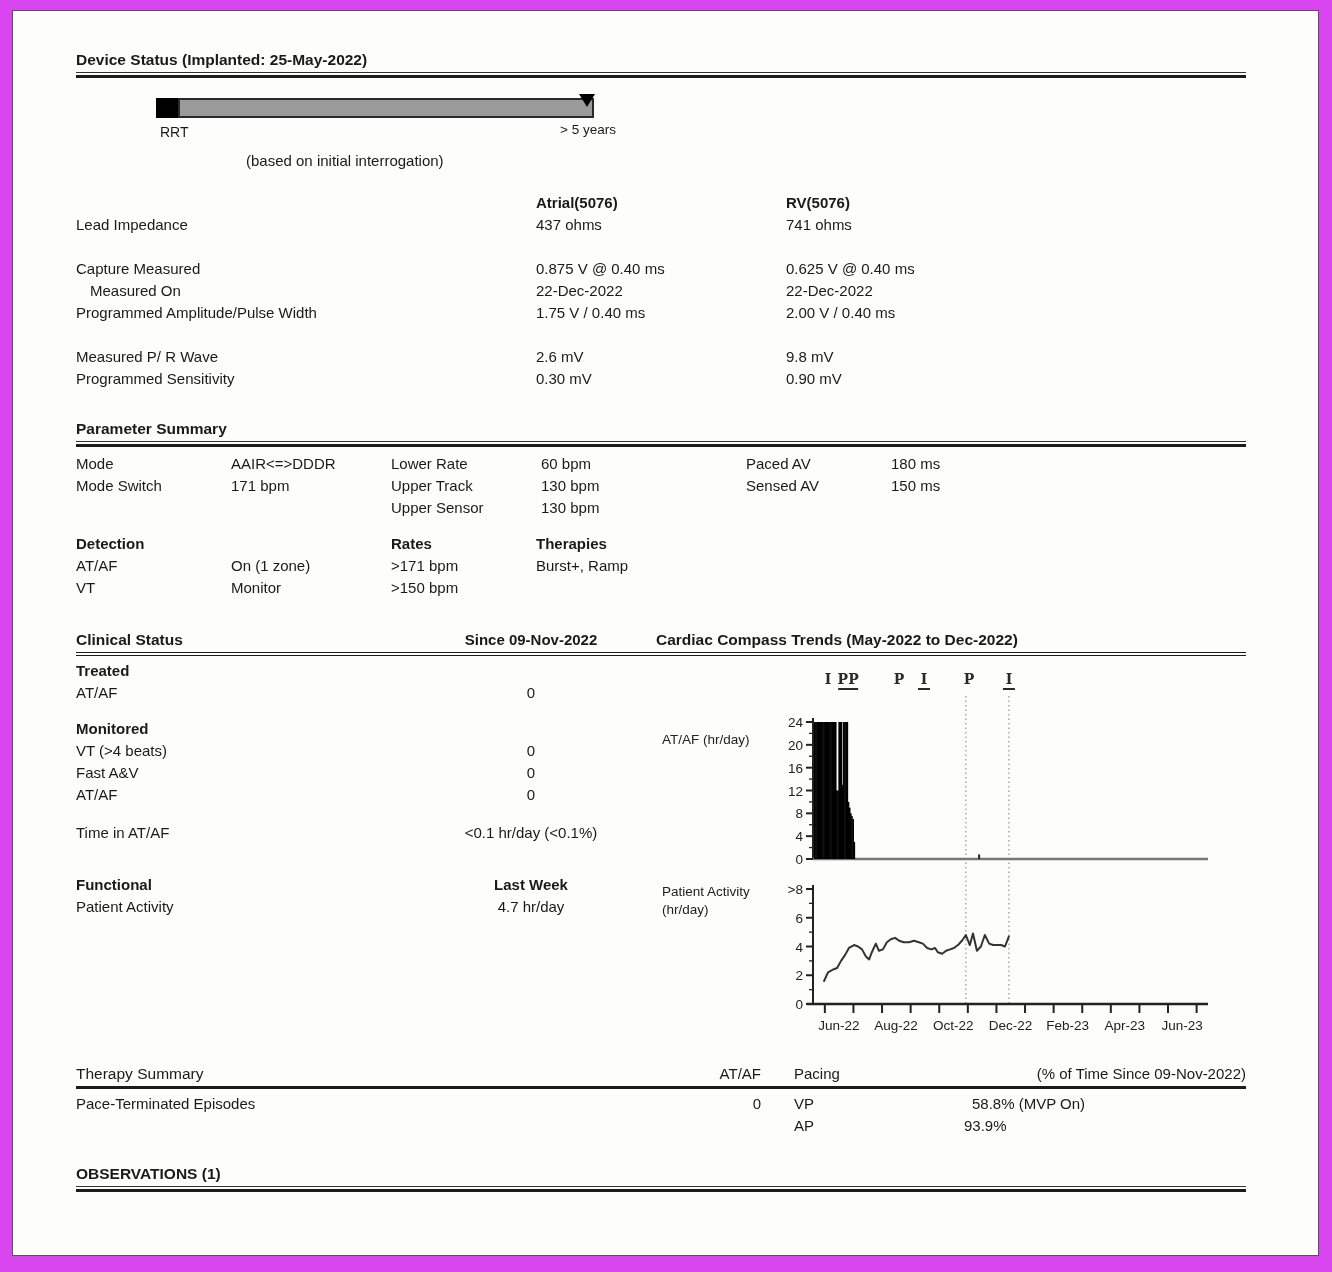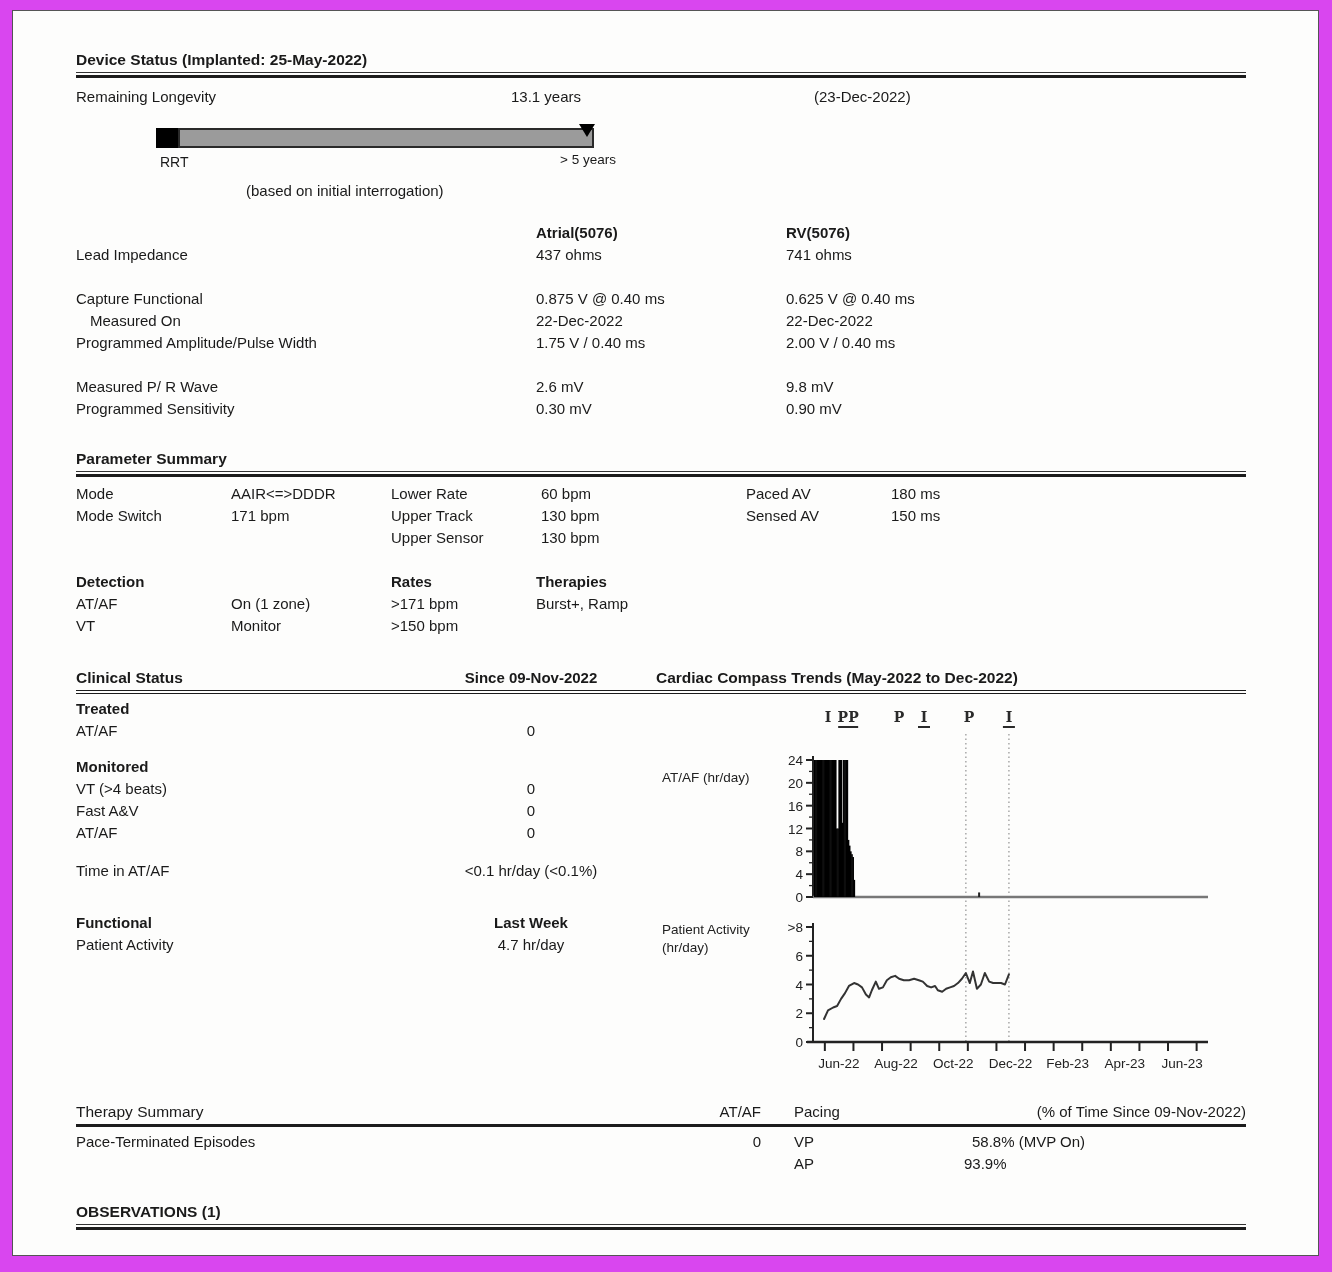--- a/index.html
+++ b/index.html
@@ -20,21 +20,21 @@
   .lsq{position:absolute;left:80px;top:10px;width:22px;height:20px;background:#000;}
   .ltri{position:absolute;left:503px;top:6px;width:0;height:0;border-left:8px solid transparent;border-right:8px solid transparent;border-top:13px solid #000;}
   .lrrt{position:absolute;left:84px;top:36px;font-size:14px;}
   .lend{position:absolute;left:430px;top:34px;width:110px;text-align:right;font-size:13.5px;}
   .lnote{position:absolute;left:170px;top:64px;width:390px;text-align:left;}
   
   .lead-grid{display:grid;grid-template-columns:460px 250px 1fr;line-height:22px;margin-top:18px;}
   .gap-top{margin-top:22px;}
   
   .param-grid{display:grid;grid-template-columns:155px 160px 150px 205px 145px 1fr;line-height:22px;margin-top:6px;}
-  .det-grid{display:grid;grid-template-columns:155px 160px 145px 1fr;line-height:22px;margin-top:22px;}
+  .det-grid{display:grid;grid-template-columns:155px 160px 145px 1fr;line-height:22px;margin-top:14px;}
   
   .clin-head{display:flex;margin-top:30px;line-height:22px;border-bottom:4px double #1c1c1c;padding-bottom:1px;}
   .clin-head .c1{width:350px;font-weight:bold;font-size:15.5px;}
   .clin-head .c2{width:210px;text-align:center;font-weight:bold;}
   .clin-head .c3{margin-left:20px;font-weight:bold;font-size:15.5px;}
   .clin-body{display:flex;}
   .clin-left{width:580px;padding-top:4px;}
   .clin-row{display:flex;line-height:22px;}
   .clin-row .lab{width:350px;}
   .clin-row .val{width:210px;text-align:center;}
@@ -52,45 +52,40 @@
 </head>
 <body>
 
 <div class="page">
 <div class="frame">
 <div class="content">
 
   <div class="section-title">Device Status (Implanted: 25-May-2022)</div>
   <div class="rule"></div>
 
-  <div class="dev-row">
-    <span class="c1">Remaining Longevity</span>
-    <span class="c2">13.1 years</span>
-    <span>(23-Dec-2022)</span>
-  </div>
 
   <div class="longevity">
     <div class="lsq"></div>
     <div class="lbar"></div>
     <div class="ltri"></div>
     <div class="lrrt">RRT</div>
     <div class="lend">&gt; 5 years</div>
     <div class="lnote">(based on initial interrogation)</div>
   </div>
 
   <div class="lead-grid">
     <span></span>
     <span class="b">Atrial(5076)</span>
     <span class="b">RV(5076)</span>
 
     <span>Lead Impedance</span>
     <span>437 ohms</span>
     <span>741 ohms</span>
 
-    <span class="gap-top">Capture Functional</span>
+    <span class="gap-top">Capture Measured</span>
     <span class="gap-top">0.875 V @ 0.40 ms</span>
     <span class="gap-top">0.625 V @ 0.40 ms</span>
 
     <span class="indent">Measured On</span>
     <span>22-Dec-2022</span>
     <span>22-Dec-2022</span>
 
     <span>Programmed Amplitude/Pulse Width</span>
     <span>1.75 V / 0.40 ms</span>
     <span>2.00 V / 0.40 ms</span>

